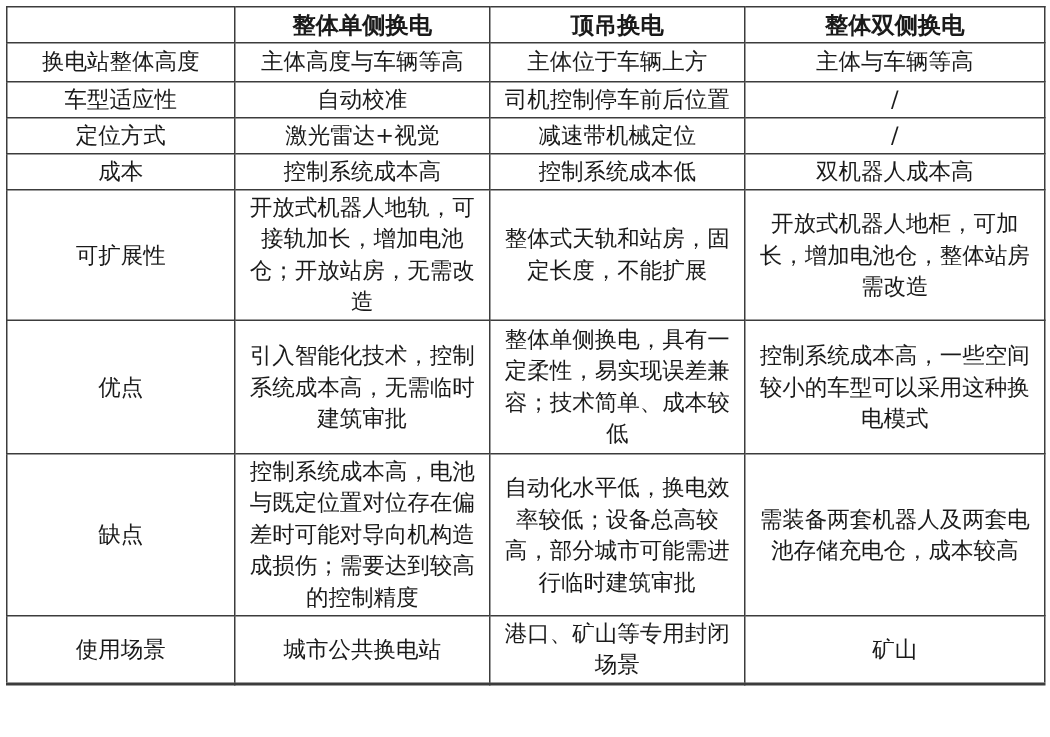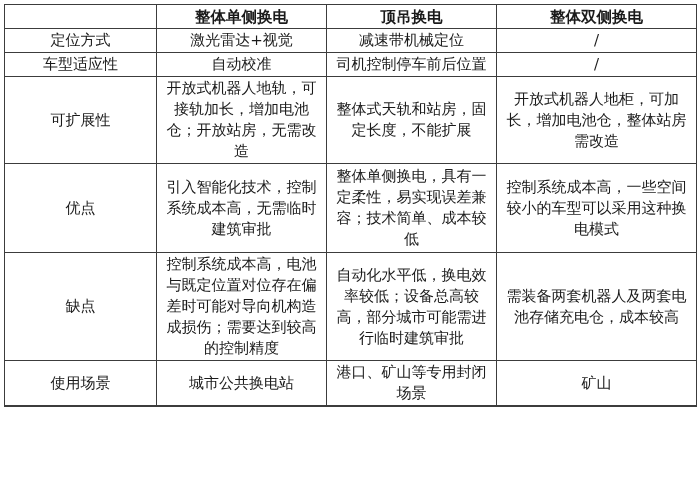--- a/index.html
+++ b/index.html
@@ -62,31 +62,43 @@
       <col style="width:170px">
       <col style="width:200px">
     </colgroup>
     <tbody>
         <tr style="height:21px">
       <td class="rowhead"></td>
       <th>整体单侧换电</th>
       <th>顶吊换电</th>
       <th>整体双侧换电</th>
     </tr>
+    <tr style="height:26px">
+      <td class="rowhead">换电站整体高度</td>
+      <td>主体高度与车辆等高</td>
+      <td>主体位于车辆上方</td>
+      <td>主体与车辆等高</td>
+    </tr>
+    <tr style="height:22px">
+      <td class="rowhead">车型适应性</td>
+      <td>自动校准</td>
+      <td>司机控制停车前后位置</td>
+      <td>/</td>
+    </tr>
     <tr style="height:22px">
       <td class="rowhead">定位方式</td>
       <td>激光雷达+视觉</td>
       <td>减速带机械定位</td>
       <td>/</td>
     </tr>
-    <tr style="height:22px">
-      <td class="rowhead">车型适应性</td>
-      <td>自动校准</td>
-      <td>司机控制停车前后位置</td>
-      <td>/</td>
+    <tr style="height:24px">
+      <td class="rowhead">成本</td>
+      <td>控制系统成本高</td>
+      <td>控制系统成本低</td>
+      <td>双机器人成本高</td>
     </tr>
     <tr style="height:85px">
       <td class="rowhead">可扩展性</td>
       <td class="long">开放式机器人地轨，可接轨加长，增加电池仓；开放站房，无需改造</td>
       <td class="long">整体式天轨和站房，固定长度，不能扩展</td>
       <td class="long">开放式机器人地柜，可加长，增加电池仓，整体站房需改造</td>
     </tr>
     <tr style="height:89px">
       <td class="rowhead">优点</td>
       <td class="long">引入智能化技术，控制系统成本高，无需临时建筑审批</td>

